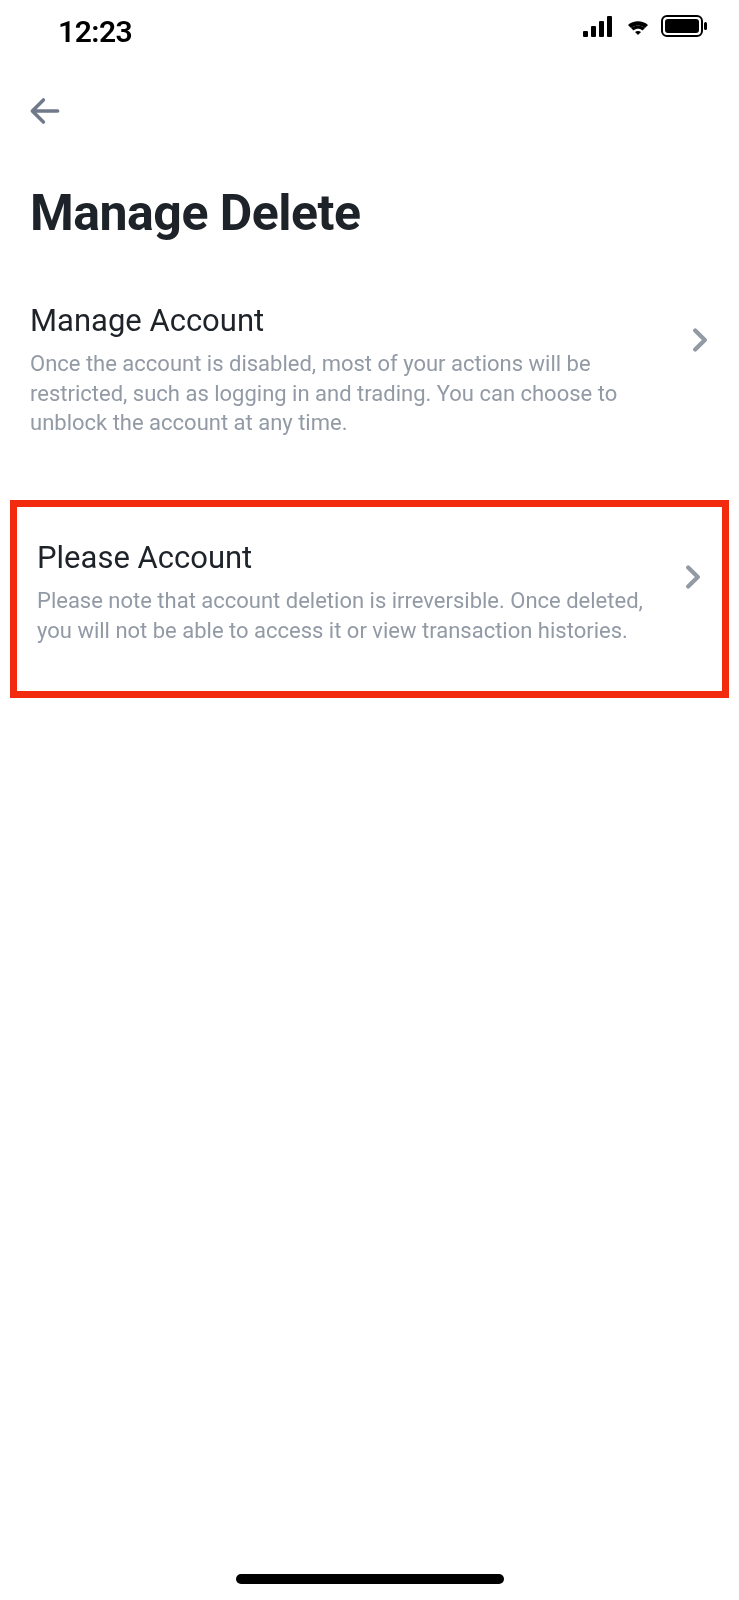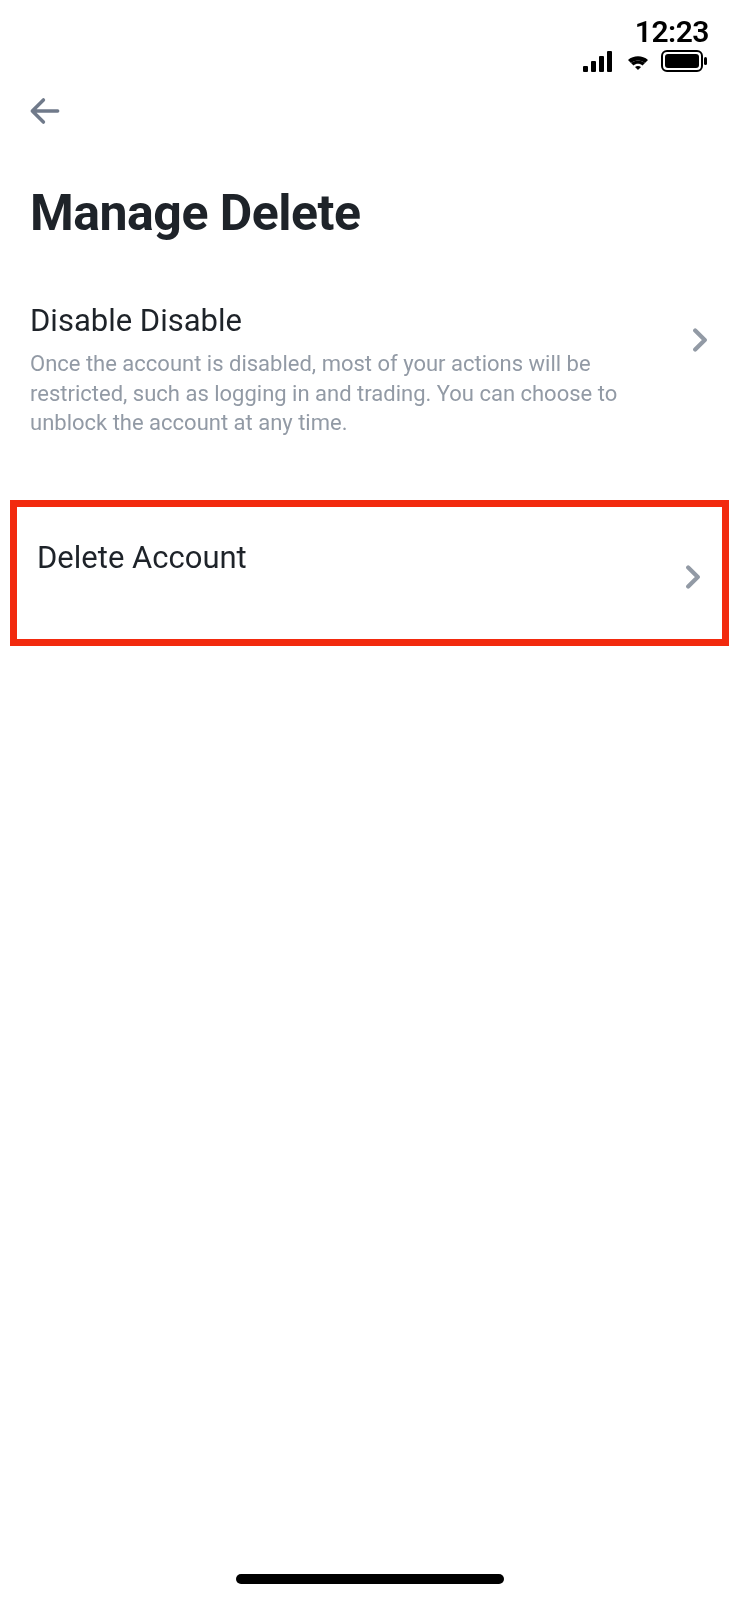--- a/index.html
+++ b/index.html
@@ -12,24 +12,23 @@
       width: 739px;
       height: 1600px;
       background: #ffffff;
       font-family: -apple-system, BlinkMacSystemFont, 'Segoe UI', Roboto, Helvetica, Arial, sans-serif;
       position: relative;
       overflow: hidden;
     }
     .status-bar {
       display: flex;
       justify-content: space-between;
-      align-items: flex-end;
+      align-items: flex-start;
       padding: 14px 30px 8px 58px;
       height: 64px;
-      flex-direction: column;
     }
     .status-time {
       font-size: 30px;
       font-weight: 600;
       color: #000;
       letter-spacing: -0.5px;
     }
     .status-icons {
       display: flex;
       align-items: center;
@@ -129,34 +128,35 @@
     <svg viewBox="0 0 24 24" fill="none">
       <path d="M20 12H4M4 12L11 5M4 12L11 19" stroke="#707a8a" stroke-width="2.2" stroke-linecap="round" stroke-linejoin="round"></path>
     </svg>
   </span>
 </div>
 
 <h1 class="page-title">Manage Delete</h1>
 
 <div class="option-item">
   <div class="option-content">
-    <div class="option-title">Disable Disable</div>
+    <div class="option-title">Manage Account</div>
     <div class="option-description">Once the account is disabled, most of your actions will be restricted, such as logging in and trading. You can choose to unblock the account at any time.</div>
   </div>
   <div class="option-chevron">
     <svg width="18" height="24" viewBox="0 0 12 20">
       <path d="M2 2 L10 10 L2 18" stroke="#929aa5" stroke-width="3.5" stroke-linecap="round" stroke-linejoin="round" fill="none"></path>
     </svg>
   </div>
 </div>
 
 <div class="highlight-box">
   <div class="option-item">
     <div class="option-content">
-      <div class="option-title">Delete Account</div>
+      <div class="option-title">Please Account</div>
+      <div class="option-description">Please note that account deletion is irreversible. Once deleted, you will not be able to access it or view transaction histories.</div>
     </div>
     <div class="option-chevron">
       <svg width="18" height="24" viewBox="0 0 12 20">
         <path d="M2 2 L10 10 L2 18" stroke="#929aa5" stroke-width="3.5" stroke-linecap="round" stroke-linejoin="round" fill="none"></path>
       </svg>
     </div>
   </div>
 </div>
 
 <div class="home-indicator"></div>

